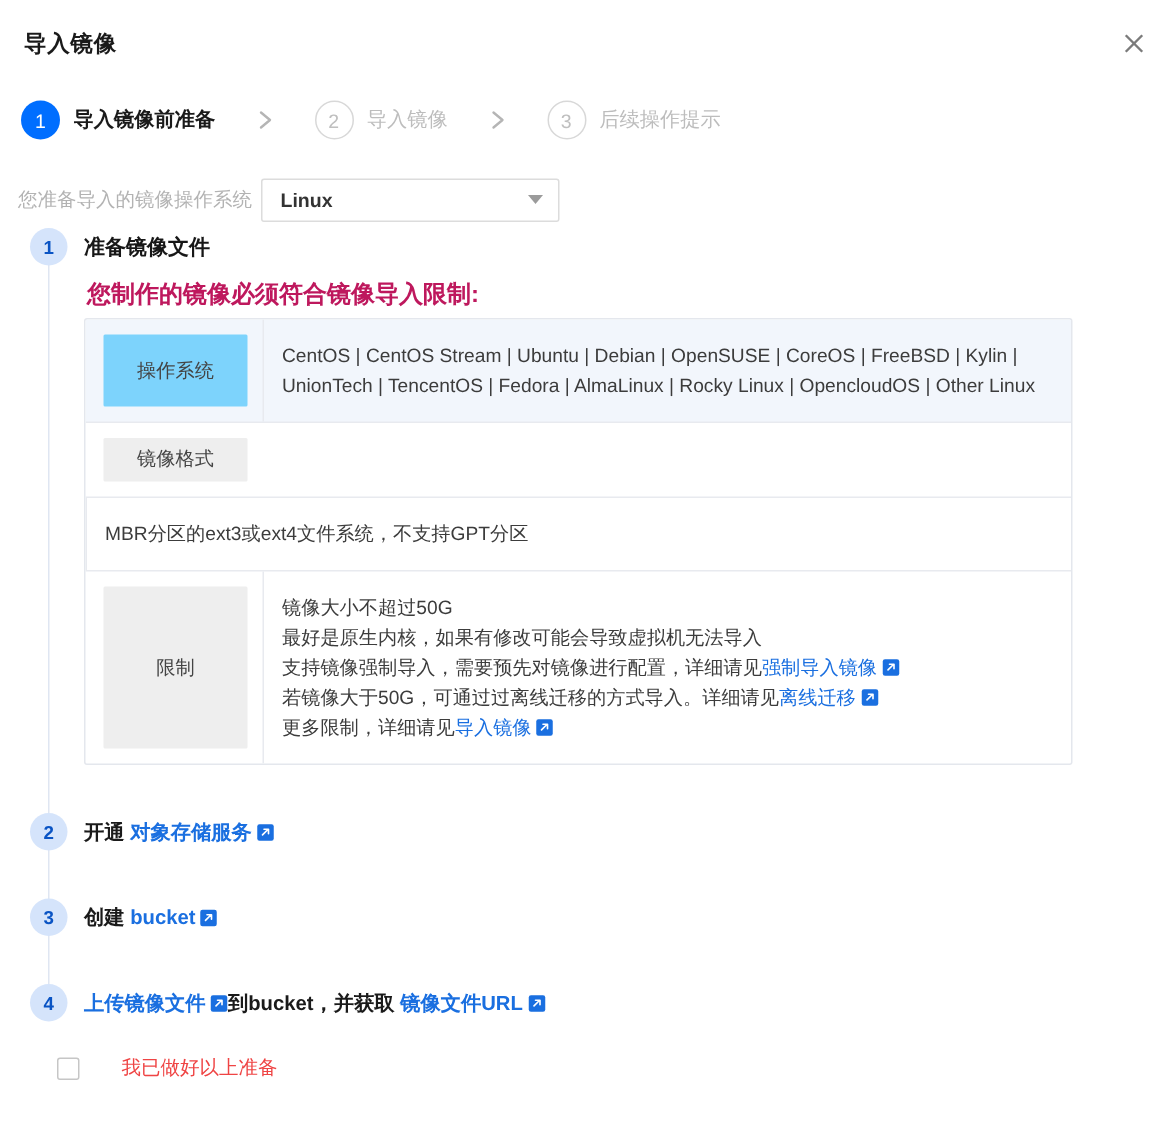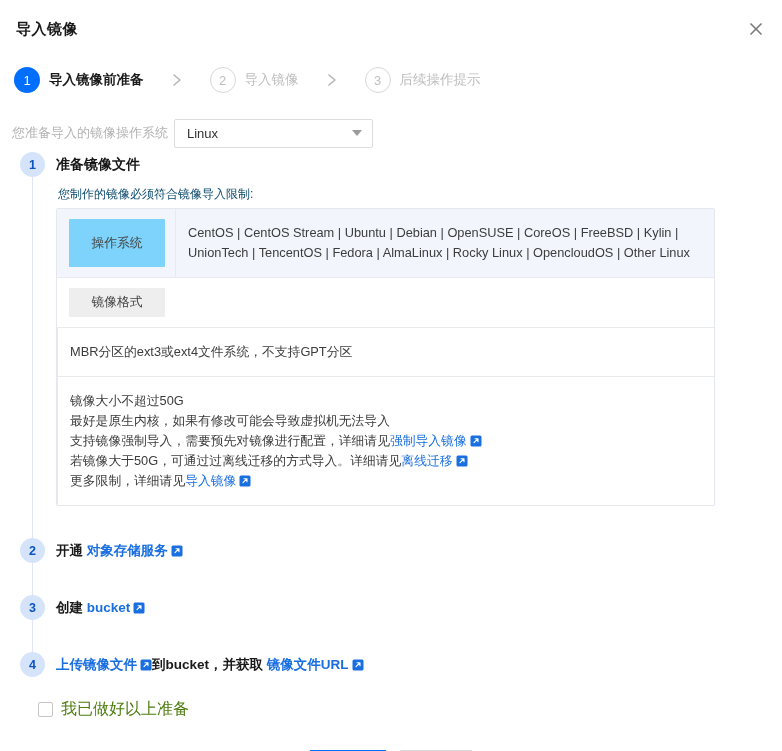--- a/index.html
+++ b/index.html
@@ -106,20 +106,21 @@
     border-radius: 2px;
     background: #ffffff;
     display: flex;
     align-items: center;
     justify-content: space-between;
     padding: 0 10px 0 12px;
     box-sizing: border-box;
     font-size: 13px;
     color: #333;
     cursor: pointer;
+    font-weight: bold;
   }
   .caret {
     width: 0; height: 0;
     border-left: 5px solid transparent;
     border-right: 5px solid transparent;
     border-top: 6px solid #9b9b9b;
   }
 
   
   .timeline {
@@ -154,23 +155,24 @@
     font-size: 12.5px;
     font-weight: bold;
   }
   .tl-heading {
     font-size: 14px;
     font-weight: bold;
     color: #171717;
     line-height: 25px;
   }
   .tl-subnote {
-    color: #0c4a6e;
-    font-size: 12px;
+    color: #be185d;
+    font-size: 16px;
     padding: 9px 0 5px 2px;
+    font-weight: bold;
   }
 
   
   .spec-table {
     border: 1px solid #e4e7ed;
     border-radius: 2px;
     width: 659px;
     box-sizing: border-box;
     font-size: 12.8px;
     overflow: hidden;
@@ -240,23 +242,24 @@
   .checkbox {
     width: 13px;
     height: 13px;
     border: 1px solid #c6c6c6;
     border-radius: 2px;
     background: #fff;
     cursor: pointer;
     flex: none;
   }
   .agree-label {
-    font-size: 16px;
-    color: #4d7c0f;
-    cursor: pointer;
+    font-size: 13px;
+    color: #ef4444;
+    cursor: pointer;
+    margin-left: 20px;
   }
 
   
   .footer {
     display: flex;
     justify-content: center;
     gap: 12px;
     padding-top: 30px;
   }
   .btn {
@@ -351,20 +354,21 @@
         <div class="spec-key">镜像格式</div>
       </div>
 
       <div class="spec-row">
         <div class="spec-val">
           <div class="vline">MBR分区的ext3或ext4文件系统，不支持GPT分区</div>
         </div>
       </div>
 
       <div class="spec-row">
+        <div class="spec-key">限制</div>
         <div class="spec-val">
           <div>镜像大小不超过50G</div>
           <div>最好是原生内核，如果有修改可能会导致虚拟机无法导入</div>
           <div>
             <span>支持镜像强制导入，需要预先对镜像进行配置，详细请见</span><a class="link">强制导入镜像</a><span class="ext-icon"><svg width="12" height="12" viewBox="0 0 12 12">
                   <rect x="0.5" y="0.5" width="11" height="11" rx="1.5" fill="#1a6fe0"></rect>
                   <path d="M4 7.6L7.6 4M5 3.8h3v3" stroke="#ffffff" stroke-width="1.1" fill="none" stroke-linecap="round" stroke-linejoin="round"></path>
                 </svg></span>
           </div>
           <div>

